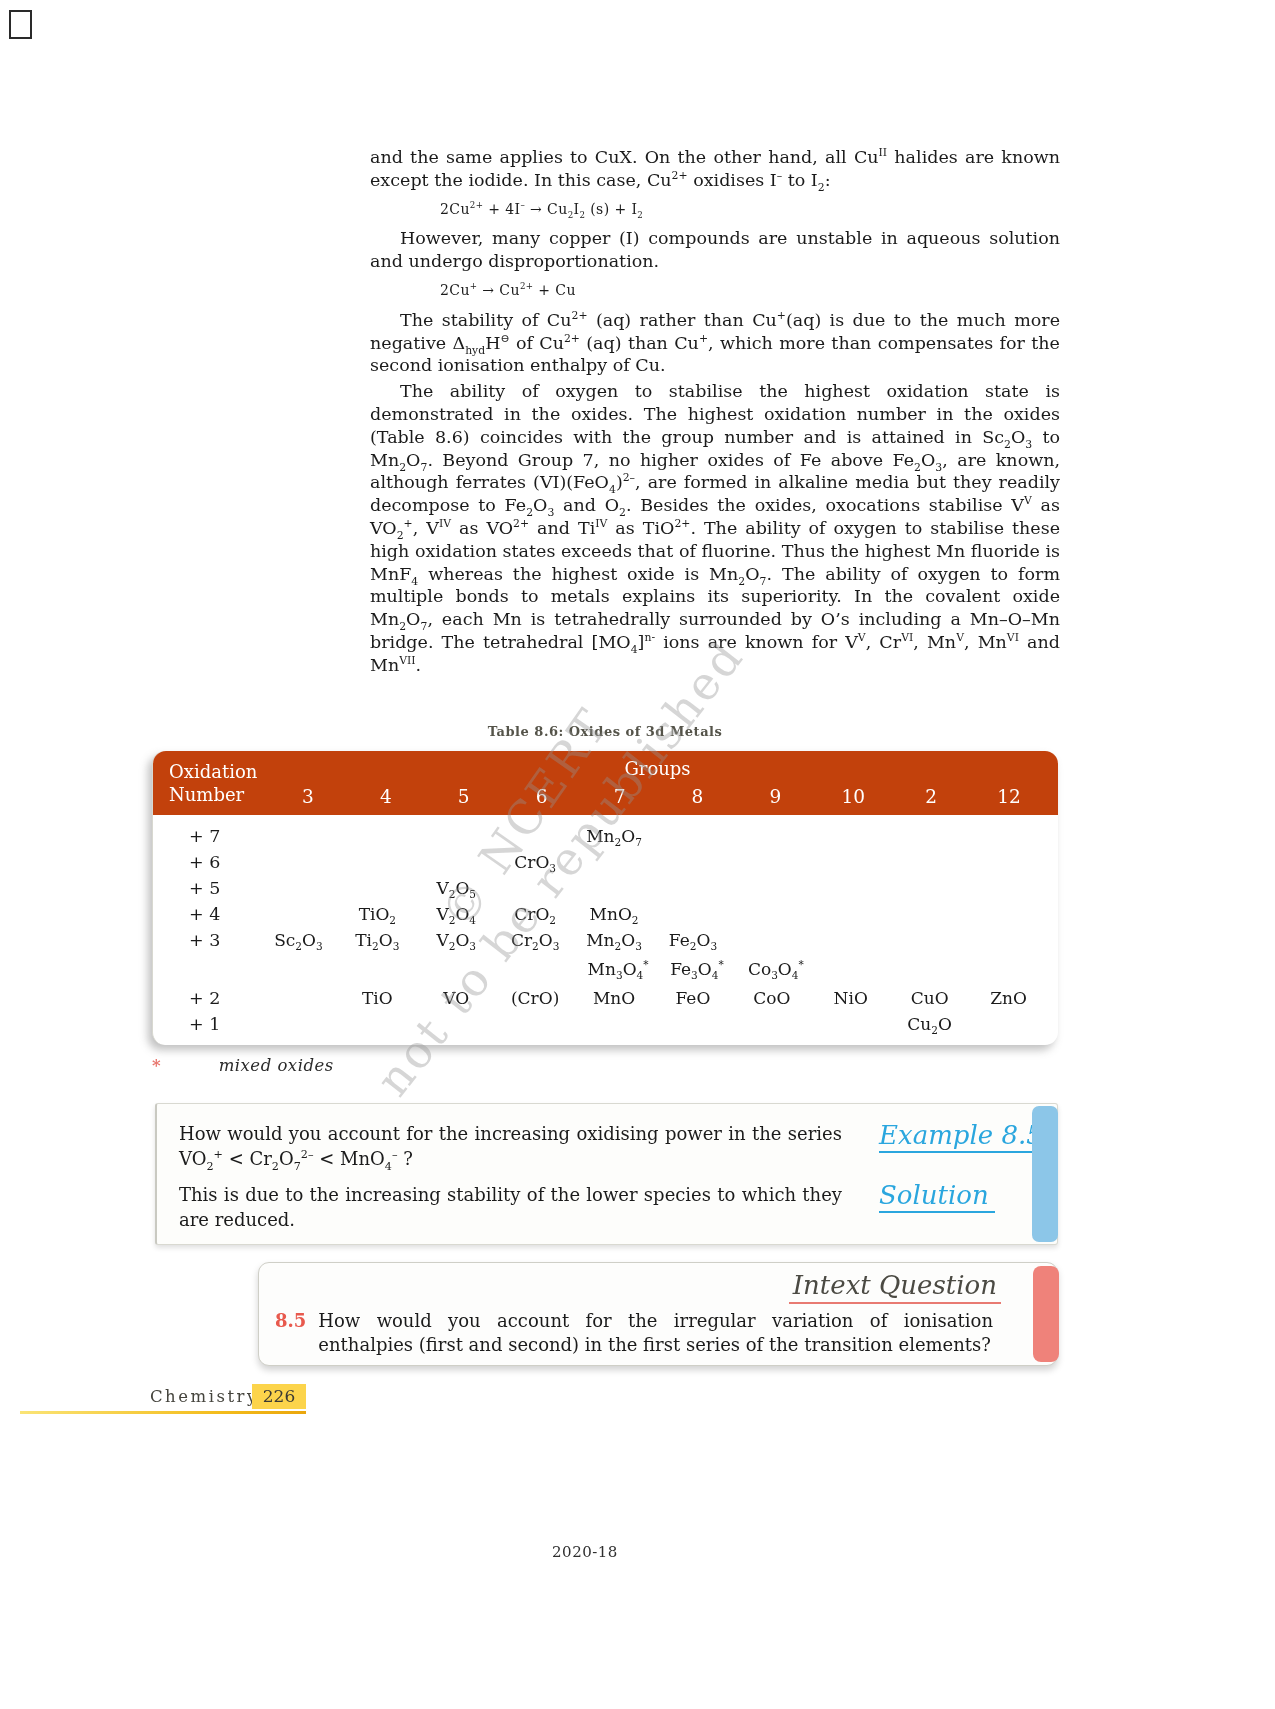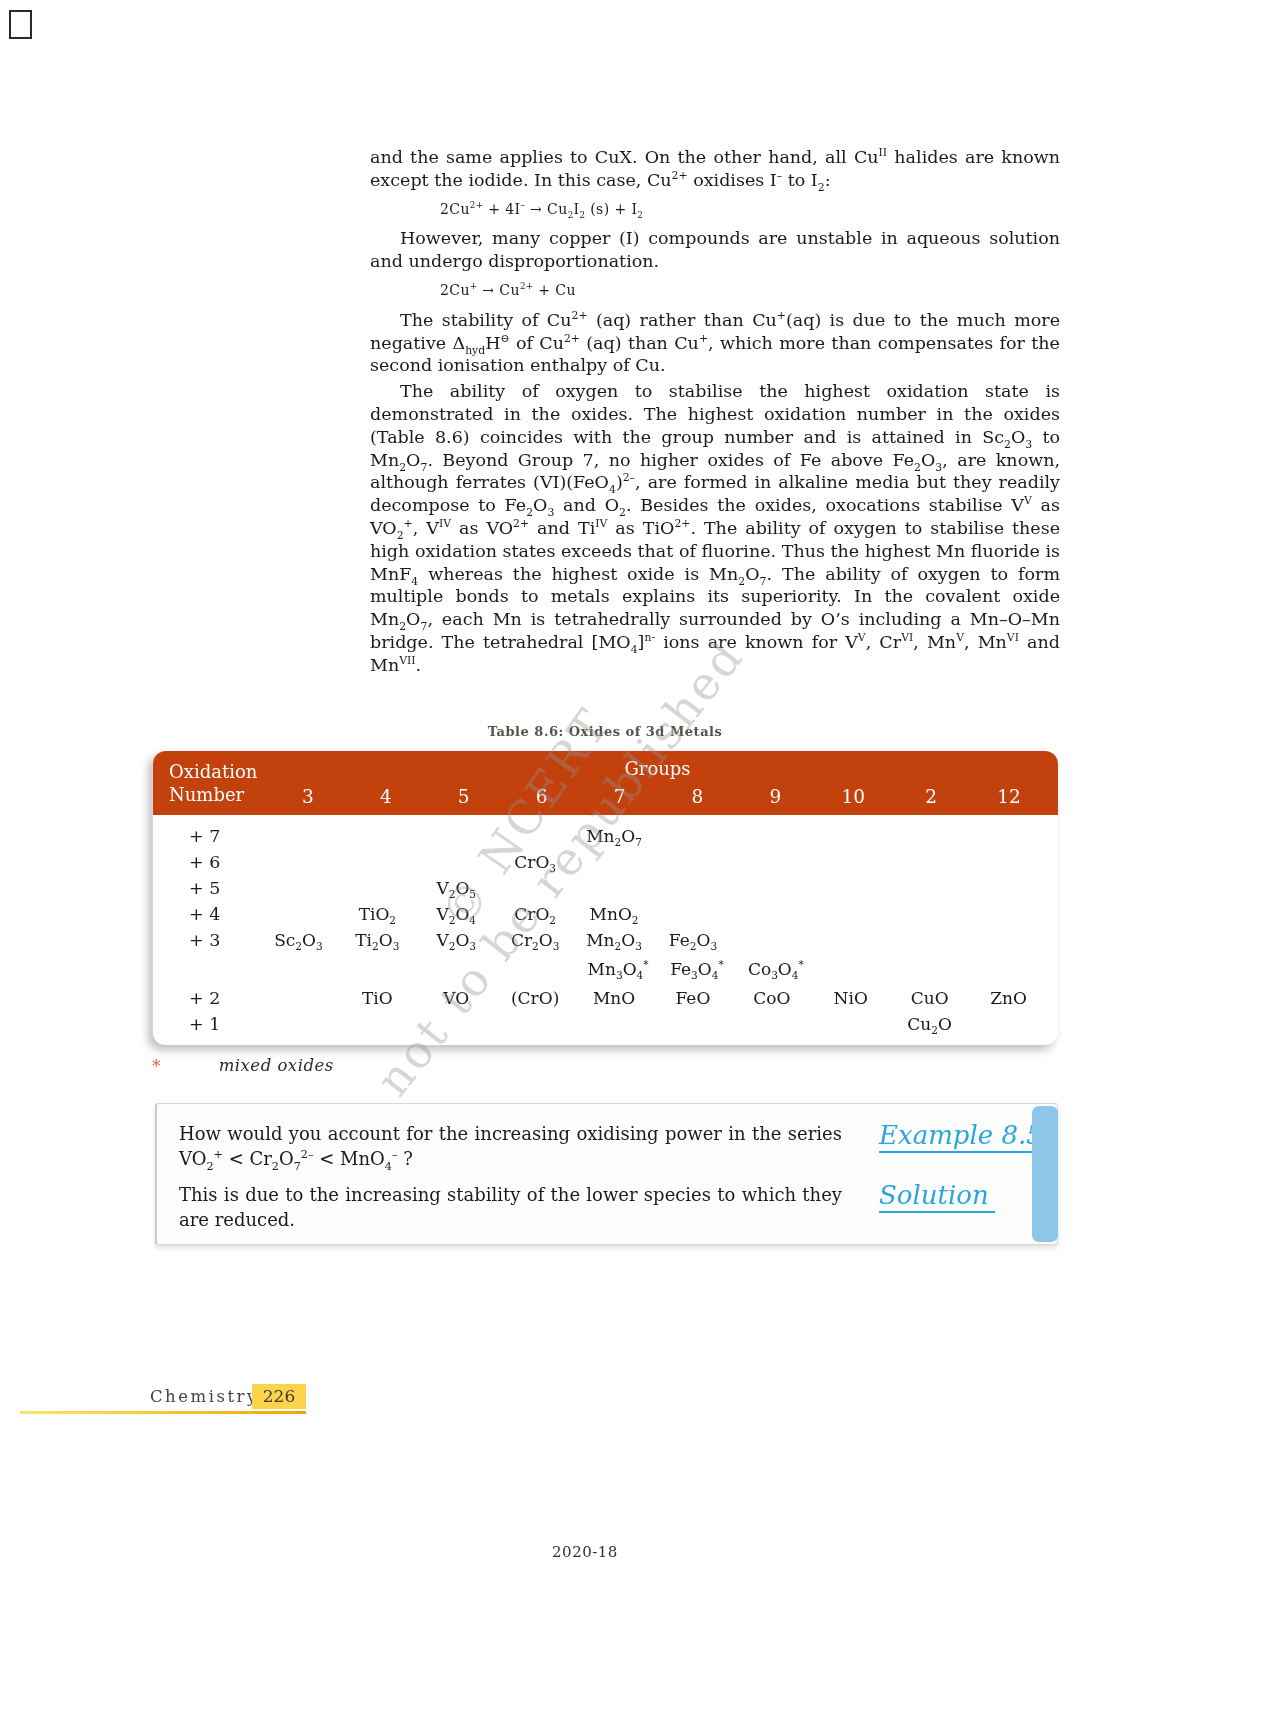--- a/index.html
+++ b/index.html
@@ -276,19 +276,27 @@
   </div>
 
   <div class="examplebox">
     <p class="ex-q">How would you account for the increasing oxidising power in the series VO<sub>2</sub><sup>+</sup> &lt; Cr<sub>2</sub>O<sub>7</sub><sup>2–</sup> &lt; MnO<sub>4</sub><sup>–</sup> ?</p>
     <p class="ex-a">This is due to the increasing stability of the lower species to which they are reduced.</p>
     <div class="scriptlabel ex-label">Example 8.5</div>
     <div class="scriptlabel sol-label">Solution</div>
     <div class="bluebar"></div>
   </div>
 
+  <div class="intextbox">
+    <div class="intext-heading">Intext Question</div>
+    <div class="iq-row">
+      <span class="iq-num">8.5</span>
+      <p class="iq-text">How would you account for the irregular variation of ionisation enthalpies (first and second) in the first series of the transition elements?</p>
+    </div>
+    <div class="salmonbar"></div>
+  </div>
 
   <div class="footer-subject">Chemistry</div>
   <div class="footer-pagenum">226</div>
   <div class="footer-rule"></div>
   <div class="year-stamp">2020-18</div>
 
 </div>
 
 </body></html>

